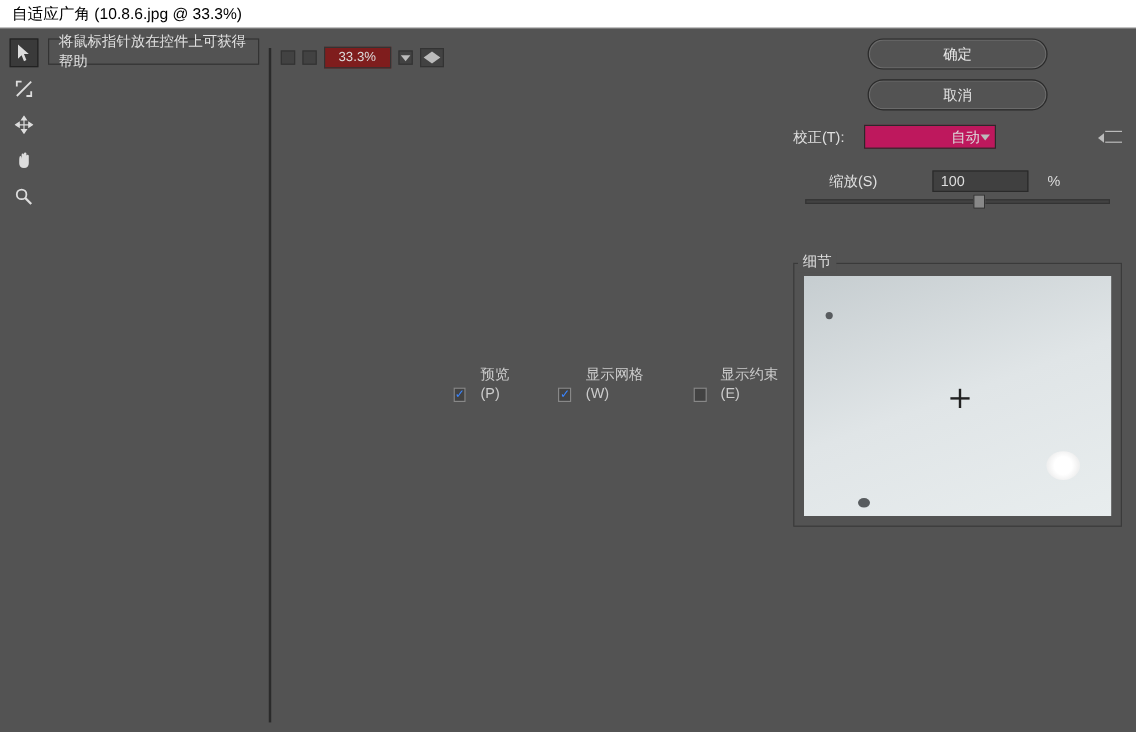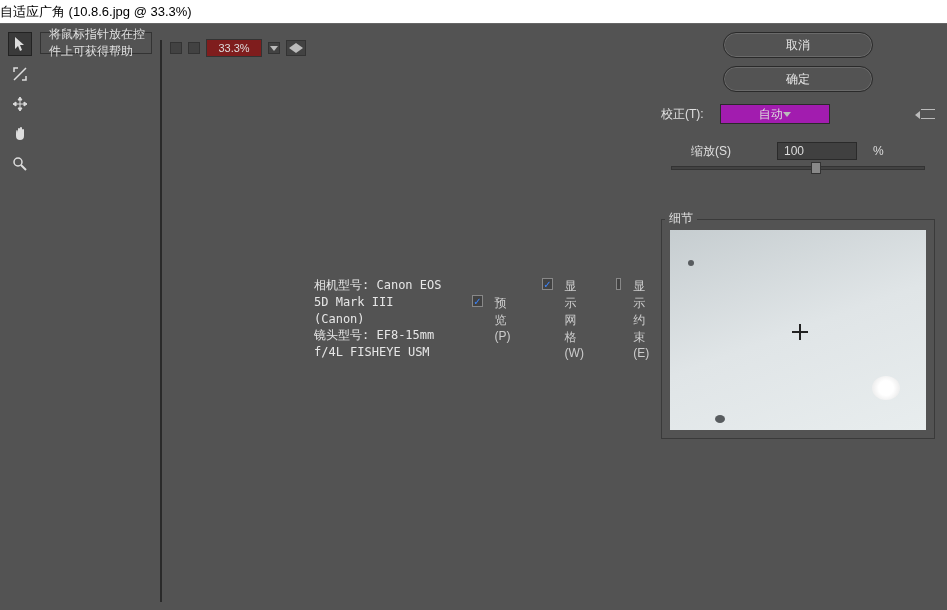--- a/index.html
+++ b/index.html
@@ -11,21 +11,21 @@
     overflow: hidden;
     font-size: 12px;
     color: #ddd;
   }
   .titlebar {
     height: 24px;
     background: #fff;
     border-bottom: 1px solid #666;
     display: flex;
     align-items: center;
-    padding-left: 0;
+    padding-left: 10px;
     color: #000;
     font-size: 13px;
   }
   .app {
     height: 586px;
     background: #535353;
     display: flex;
   }
   .toolcol {
     width: 40px;
@@ -119,40 +119,40 @@
     display:flex;align-items:center;justify-content:center;color:#ddd;font-size:11px;
   }
   .sb-btn{width:12px;height:12px;border:1px solid #333;background:#424242;}
   .hscroll{flex:1;height:16px;border:1px solid #333;background:#424242;display:flex;align-items:center;justify-content:space-between;padding:0 2px;}
   .arrow{width:0;height:0;border-top:5px solid transparent;border-bottom:5px solid transparent;}
   .arrow.l{border-right:7px solid #bbb;}
   .arrow.r{border-left:7px solid #bbb;}
 
   .inforow{margin-top:4px;display:flex;align-items:center;gap:30px;color:#ccc;}
   .infotext{font-family:monospace,"SimSun";font-size:12px;color:#e6e6e6;line-height:1.4;}
-  .cb{display:inline-flex;align-items:flex-start;gap:12px;}
+  .cb{display:inline-flex;align-items:flex-end;gap:12px;}
   .cbsq{width:12px;height:12px;border:1px solid #888;background:#424242;display:flex;align-items:center;justify-content:center;}
   .cbsq.checked::after{content:"✓";font-size:10px;color:#3a85ff;}
 
   .right {
     width:290px;
     padding:8px 12px 8px 4px;
     display:flex;flex-direction:column;
   }
   .pillbtn{
     width:150px;height:26px;border:1px solid #2a2a2a;border-radius:13px;
     background:#535353;display:flex;align-items:center;justify-content:center;
     color:#e6e6e6;cursor:pointer;margin-bottom:8px;align-self:center;
     box-shadow: inset 0 0 0 1px #6a6a6a;
   }
   .formrow{display:flex;align-items:center;gap:16px;margin-top:8px;}
   .formrow label{font-size:12px;color:#e0e0e0;}
   .select{
-    width:110px;height:20px;border:1px solid #2a2a2a;background:#a21caf;
-    display:flex;align-items:center;justify-content:center;padding:0 4px;
+    width:110px;height:20px;border:1px solid #2a2a2a;background:#be185d;
+    display:flex;align-items:center;justify-content:flex-end;padding:0 4px;
     color:#ddd;font-size:12px;
   }
   .caret{width:0;height:0;border-left:4px solid transparent;border-right:4px solid transparent;border-top:5px solid #bbb;}
   .menubtn{width:14px;height:10px;border-top:1px solid #bbb;border-bottom:1px solid #bbb;margin-left:auto;
     position:relative;}
   .menubtn::before{content:"";position:absolute;left:-6px;top:1px;width:0;height:0;
     border-top:4px solid transparent;border-bottom:4px solid transparent;border-right:5px solid #bbb;}
 
   .numbox{width:80px;height:18px;border:1px solid #2a2a2a;background:#404040;display:flex;align-items:center;padding-left:6px;color:#ddd;}
   .slider{height:4px;border:1px solid #333;background:#424242;margin-top:6px;position:relative;}
@@ -251,45 +251,41 @@
       <div class="sb-btn">
           <div class="caret" style="margin:3px auto 0;"></div>
         </div>
       <div class="hscroll">
         <div class="arrow l"></div>
         <div class="arrow r"></div>
       </div>
     </div>
 
     <div class="inforow">
-      <div class="infotext">
-        <span>相机型号:</span> <span>Canon EOS 5D Mark III (Canon)</span><br>
-        <span>镜头型号:</span> <span>EF8-15mm f/4L FISHEYE USM</span>
-      </div>
       <div class="cb">
         <div class="cbsq checked"></div>
         <span>预览(P)</span>
       </div>
       <div class="cb">
         <div class="cbsq checked"></div>
         <span>显示网格(W)</span>
       </div>
       <div class="cb">
         <div class="cbsq"></div>
         <span>显示约束(E)</span>
       </div>
     </div>
   </div>
 
   <div class="right">
     <div class="pillbtn">
+      <span>确定</span>
+    </div>
+    <div class="pillbtn">
       <span>取消</span>
-    </div>
-    <div class="pillbtn">
-      <span>确定</span>
     </div>
 
     <div class="formrow" style="margin-top:4px;">
       <label>校正(T):</label>
       <div class="select">
         <span>自动</span>
         <div class="caret"></div>
       </div>
       <div class="menubtn"></div>
     </div>

